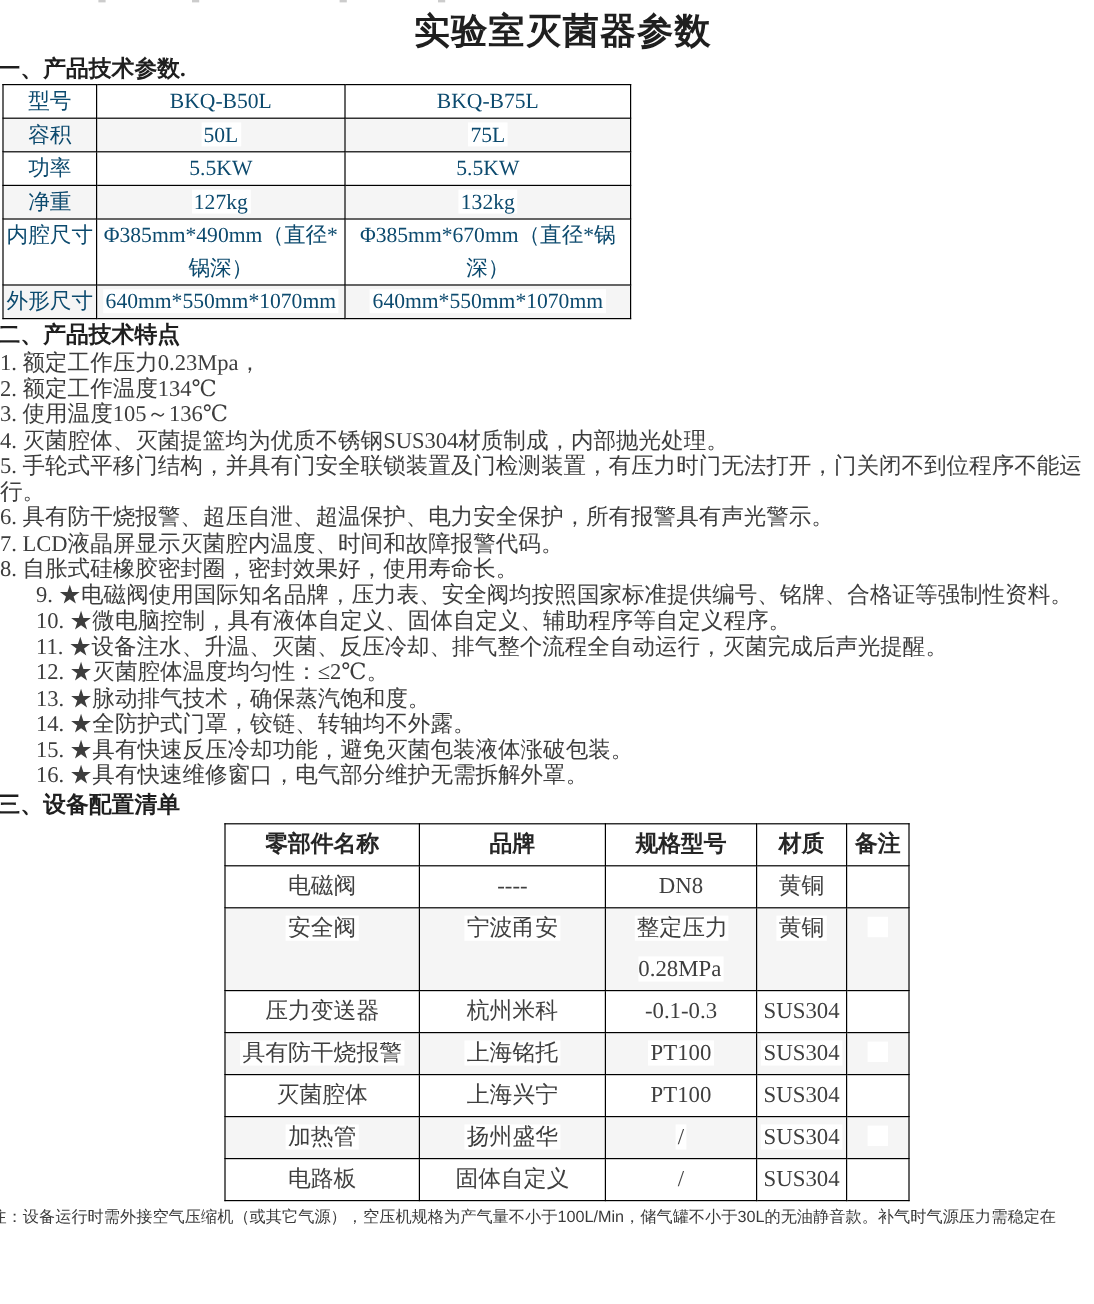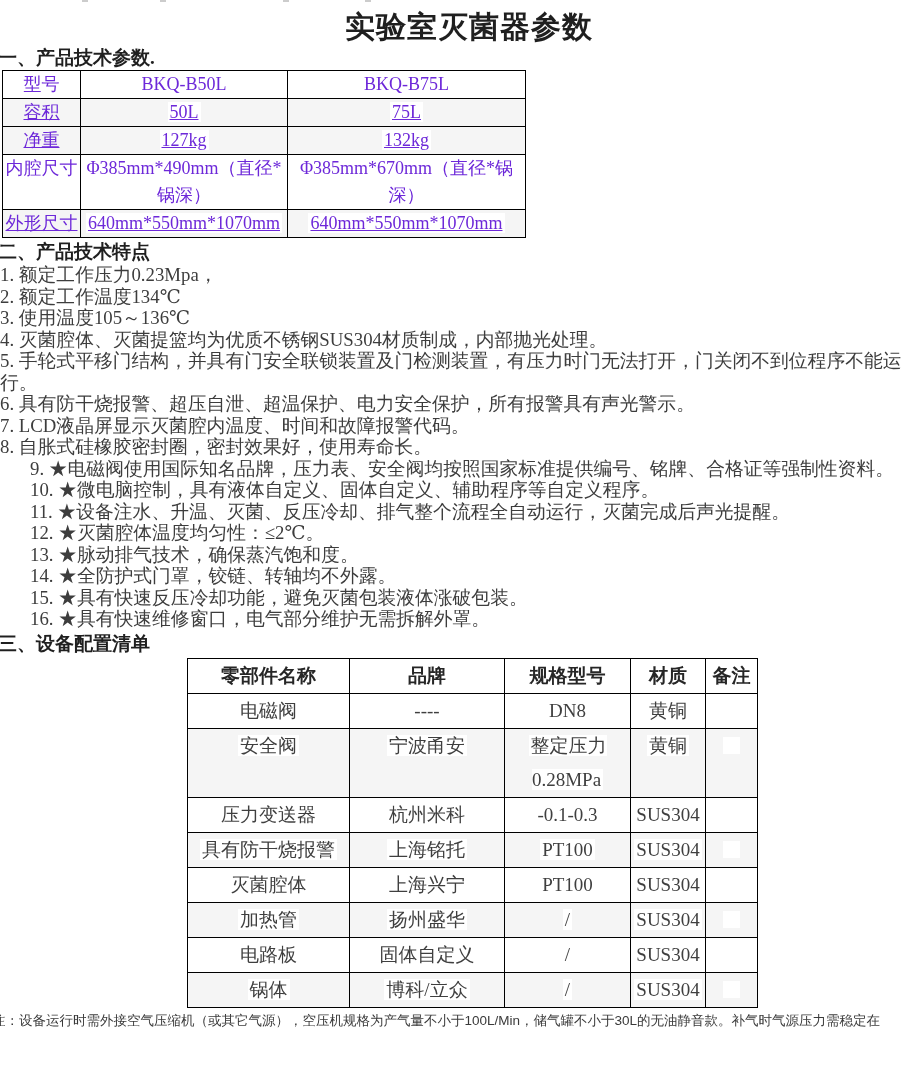--- a/index.html
+++ b/index.html
@@ -20,27 +20,27 @@
     letter-spacing:1px;
   }
   .sec-heading{
     margin:3px 0 0 -2px;
     font-size:19px;line-height:21px;font-weight:bold;color:#1f1f1f;
   }
   
   table.t1{
     border-collapse:collapse;table-layout:fixed;
     margin:2px 0 0 2px;width:523px;
-    font-size:18px;color:#6d28d9;
+    font-size:18px;color:#0c4a6e;
   }
   table.t1 td{
     border:1px solid #000;padding:0;text-align:center;vertical-align:top;
     line-height:27px;overflow:hidden;
   }
-  table.t1 tr.shaded td{background:#f5f5f5;text-decoration:underline;}
+  table.t1 tr.shaded td{background:#f5f5f5;}
   table.t1 tr.shaded td .hl{background:#ffffff;padding:0 2px;}
   
   .features{margin:2px 0 0 0;width:920px;}
   .features .item{
     font-size:18.8px;line-height:21.5px;color:#3d3d3d;
     white-space:normal;word-break:break-all;
   }
   .features .item.indent{padding-left:30px;}
   
   table.t2{
@@ -90,20 +90,25 @@
     <tbody>
         <tr style="height:28px">
       <td><span>型号</span></td>
       <td><span class="hl">BKQ-B50L</span></td>
       <td><span class="hl">BKQ-B75L</span></td>
     </tr>
     <tr class="shaded" style="height:27px">
       <td><span>容积</span></td>
       <td><span class="hl">50L</span></td>
       <td><span class="hl">75L</span></td>
+    </tr>
+    <tr style="height:27px">
+      <td><span>功率</span></td>
+      <td><span class="hl">5.5KW</span></td>
+      <td><span class="hl">5.5KW</span></td>
     </tr>
     <tr class="shaded" style="height:27px">
       <td><span>净重</span></td>
       <td><span class="hl">127kg</span></td>
       <td><span class="hl">132kg</span></td>
     </tr>
     <tr style="height:54px">
       <td><span>内腔尺寸</span></td>
       <td><span class="hl">Φ385mm*490mm（直径*锅深）</span></td>
       <td><span class="hl">Φ385mm*670mm（直径*锅深）</span></td>
@@ -198,27 +203,20 @@
       <td><span class="hl">SUS304</span></td>
       <td><span class="note-box"></span></td>
     </tr>
     <tr style="height:34px">
       <td><span class="hl">电路板</span></td>
       <td><span class="hl">固体自定义</span></td>
       <td class="spec"><span class="hl">/</span></td>
       <td><span class="hl">SUS304</span></td>
       <td><span class="note-box"></span></td>
     </tr>
-    <tr class="shaded" style="height:34px">
-      <td><span class="hl">锅体</span></td>
-      <td><span class="hl">博科/立众</span></td>
-      <td class="spec"><span class="hl">/</span></td>
-      <td><span class="hl">SUS304</span></td>
-      <td><span class="note-box"></span></td>
-    </tr>
   </tbody>
     </table>
 
   <div class="footer">
     <div>注：设备运行时需外接空气压缩机（或其它气源），空压机规格为产气量不小于100L/Min，储气罐不小于30L的无油静音款。补气时气源压力需稳定在</div>
 
   </div>
 
 </div>
 

